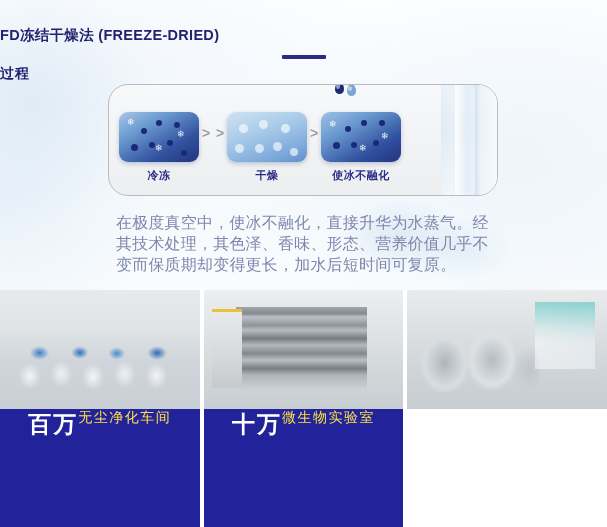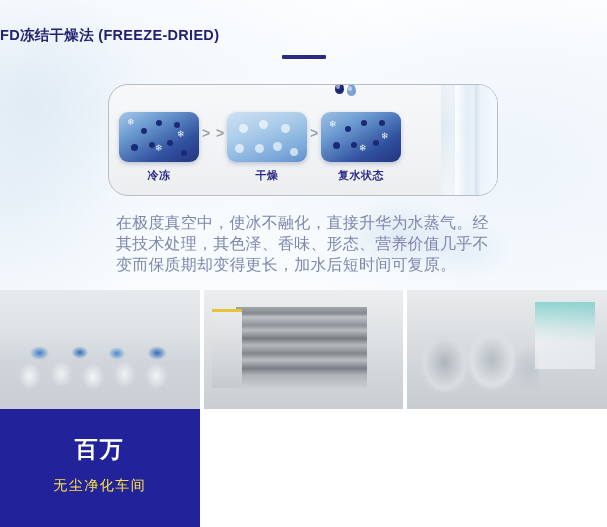--- a/index.html
+++ b/index.html
@@ -295,22 +295,21 @@
     background:
       linear-gradient(180deg, rgba(92,196,190,.65) 0%, rgba(92,196,190,.15) 40%, rgba(255,255,255,0) 60%),
       linear-gradient(90deg, rgba(255,255,255,.5), rgba(230,236,240,.8));
   }
 
   .card-band {
     position: absolute;
     left: 0; right: 0; top: 119px; bottom: 0;
     background: #22229b;
     display: flex;
-    flex-direction: column;
-    align-items: center;
+    flex-direction: row;
     justify-content: center;
     padding-bottom: 8px;
   }
   .band-big {
     font-size: 23px;
     font-weight: bold;
     color: #ffffff;
     letter-spacing: 2px;
     margin-bottom: 12px;
   }
@@ -323,20 +322,21 @@
 </head>
 <body>
 
 <div class="page">
 
   <div class="frost-left"></div>
 
   <div class="header">
     <div class="title">FD冻结干燥法 (FREEZE-DRIED)</div>
     <div class="divider"></div>
+    <div class="subtitle">过程</div>
   </div>
 
   <div class="panel">
     <div class="panel-ice"></div>
 
     <div class="stages">
 
       <div class="stage">
         <div class="box-wrap">
           <div class="box freeze">
@@ -386,41 +386,45 @@
             <span class="flake" style="left:60px; top:20px;">❄</span>
             <span class="flake" style="left:38px; top:32px;">❄</span>
             <i class="dot" style="left:24px; top:14px; width:6px; height:6px;"></i>
             <i class="dot" style="left:40px; top:8px;  width:6px; height:6px;"></i>
             <i class="dot" style="left:58px; top:8px;  width:6px; height:6px;"></i>
             <i class="dot" style="left:12px; top:30px; width:7px; height:7px;"></i>
             <i class="dot" style="left:30px; top:30px; width:6px; height:6px;"></i>
             <i class="dot" style="left:52px; top:28px; width:6px; height:6px;"></i>
           </div>
         </div>
-        <div class="stage-label">复水状态</div>
+        <div class="stage-label">使冰不融化</div>
       </div>
 
     </div>
   </div>
 
   <div class="desc-ice"></div>
   <div class="desc">在极度真空中，使冰不融化，直接升华为水蒸气。经其技术处理，其色泽、香味、形态、营养价值几乎不变而保质期却变得更长，加水后短时间可复原。</div>
 
   <div class="cards">
 
     <div class="card">
       <div class="card-photo photo-cleanroom"></div>
       <div class="card-band">
         <div class="band-big">百万</div>
         <div class="band-sub">无尘净化车间</div>
       </div>
     </div>
 
     <div class="card">
       <div class="card-photo photo-lab"></div>
+      <div class="card-band">
+        <div class="band-big">十万</div>
+        <div class="band-sub">微生物实验室</div>
+      </div>
     </div>
 
     <div class="card">
       <div class="card-photo photo-filling"></div>
     </div>
 
   </div>
 
 </div>
 

